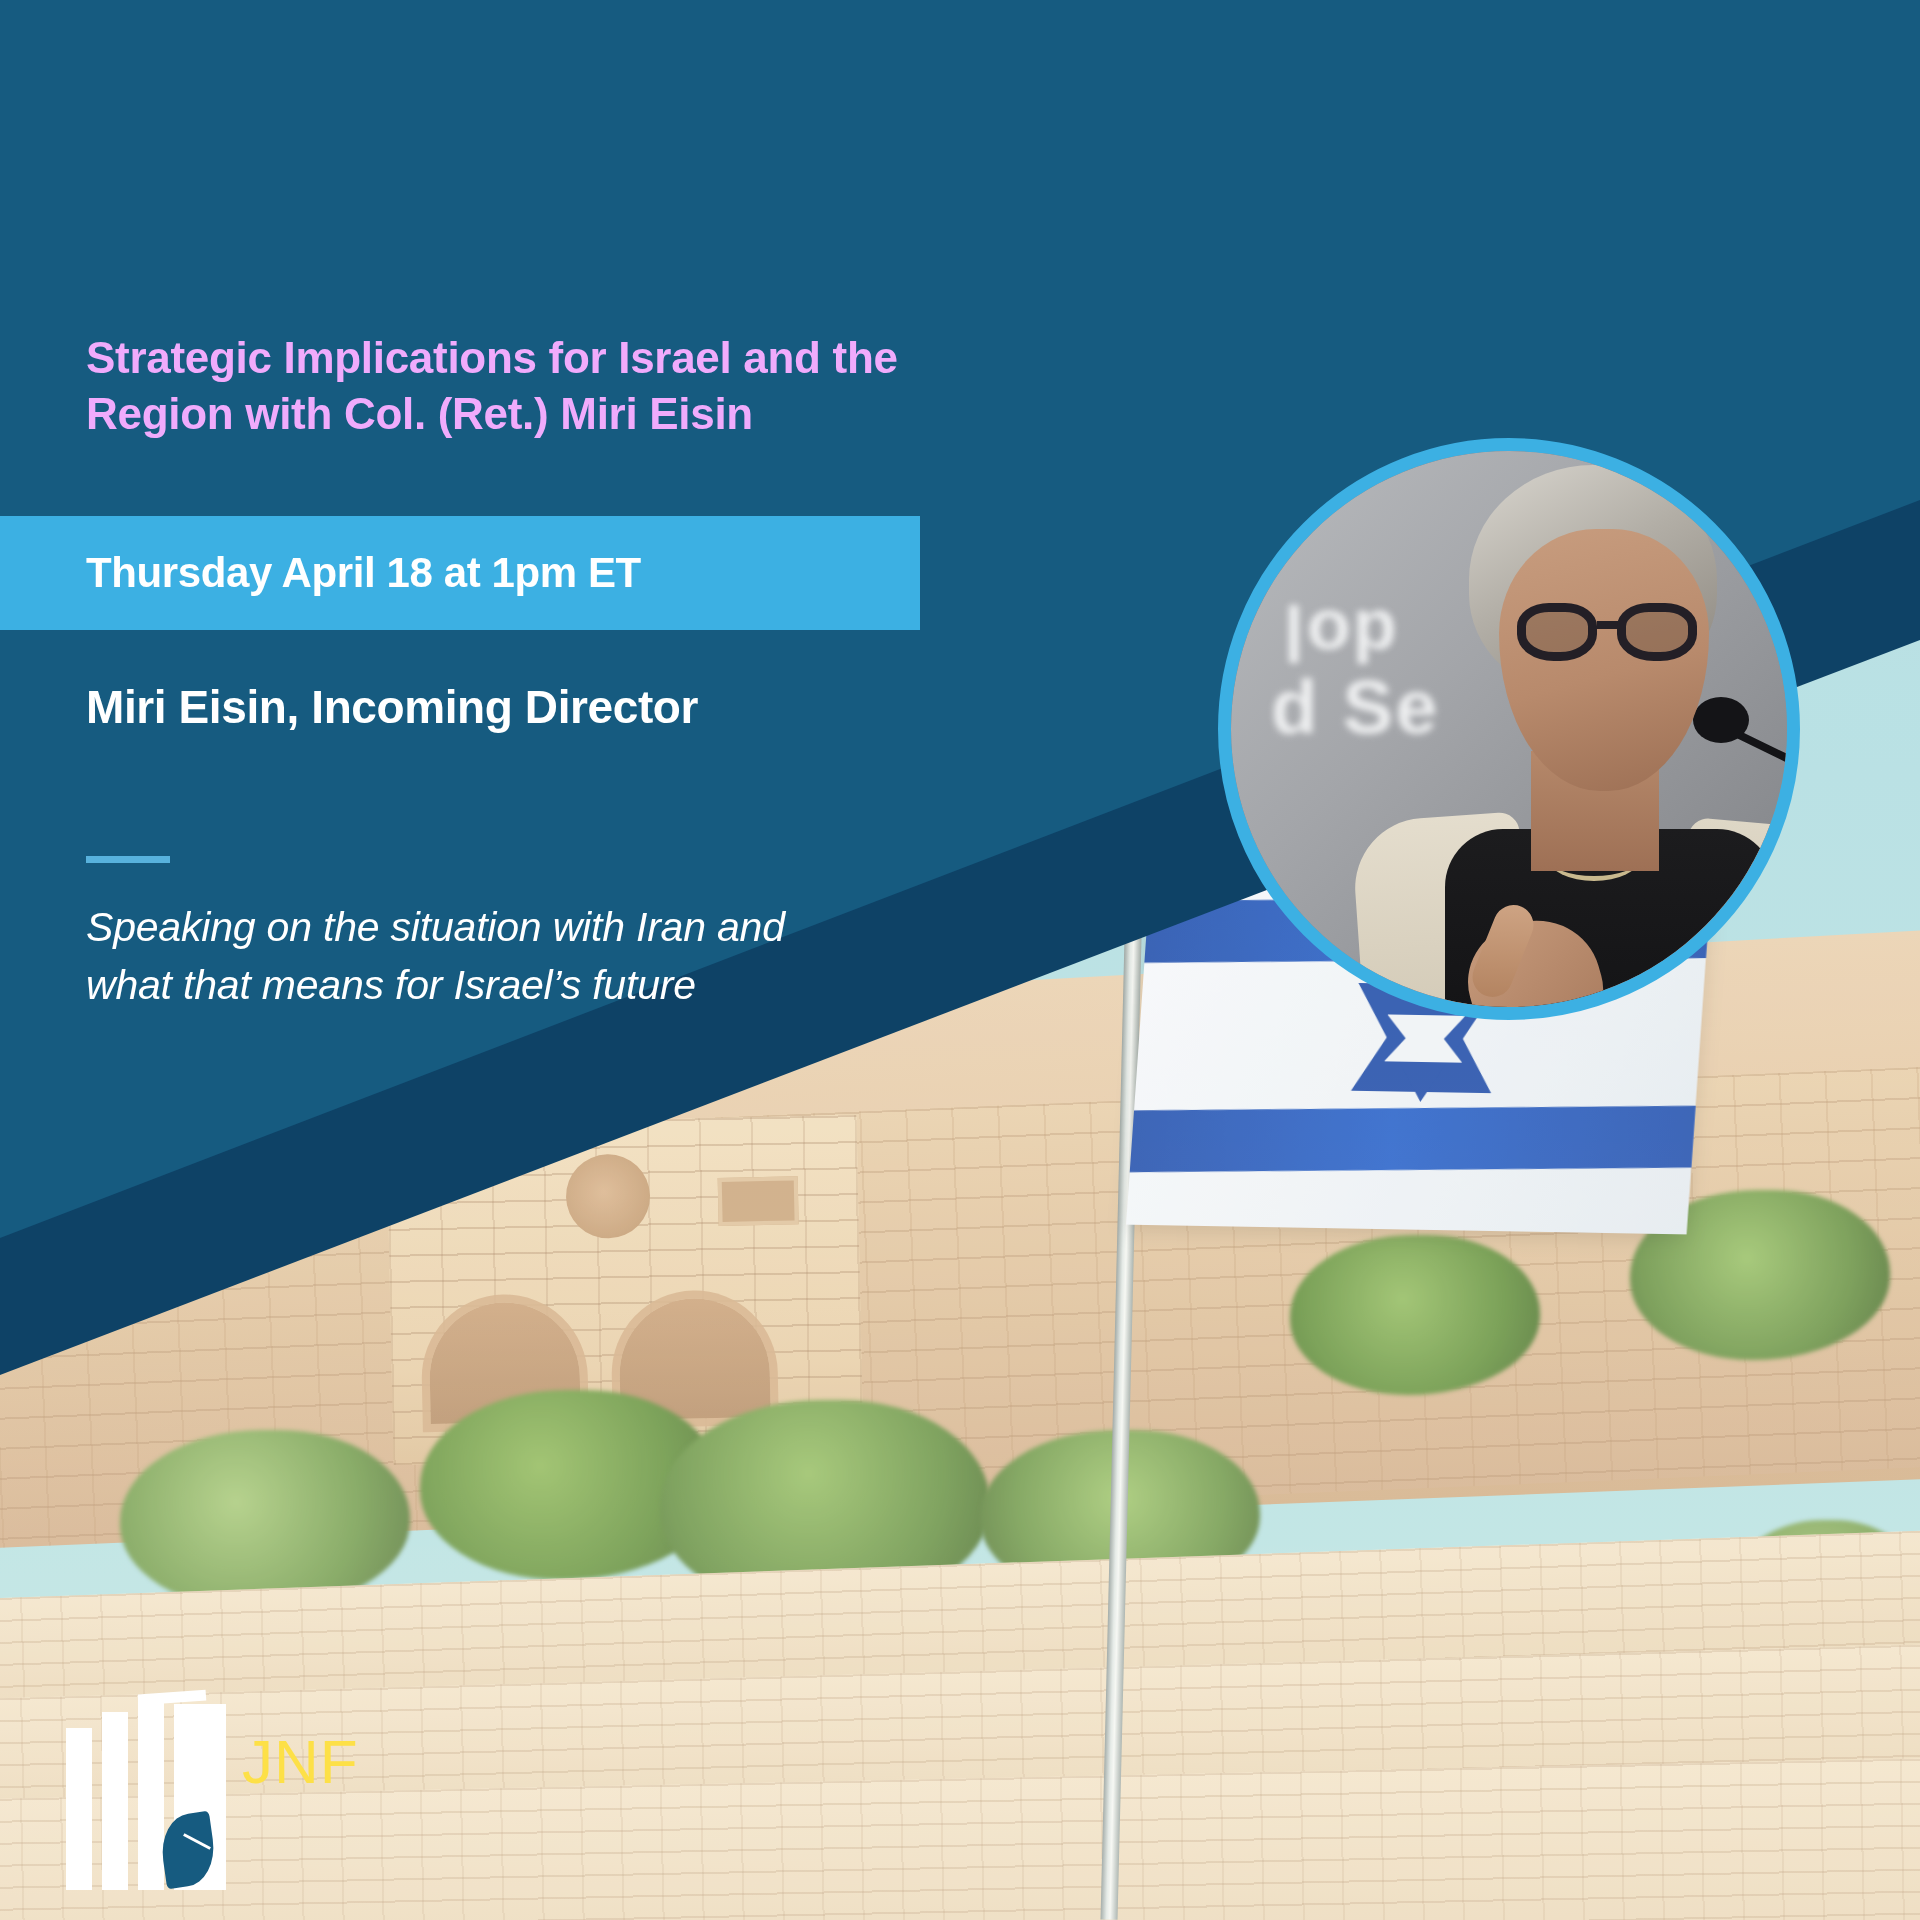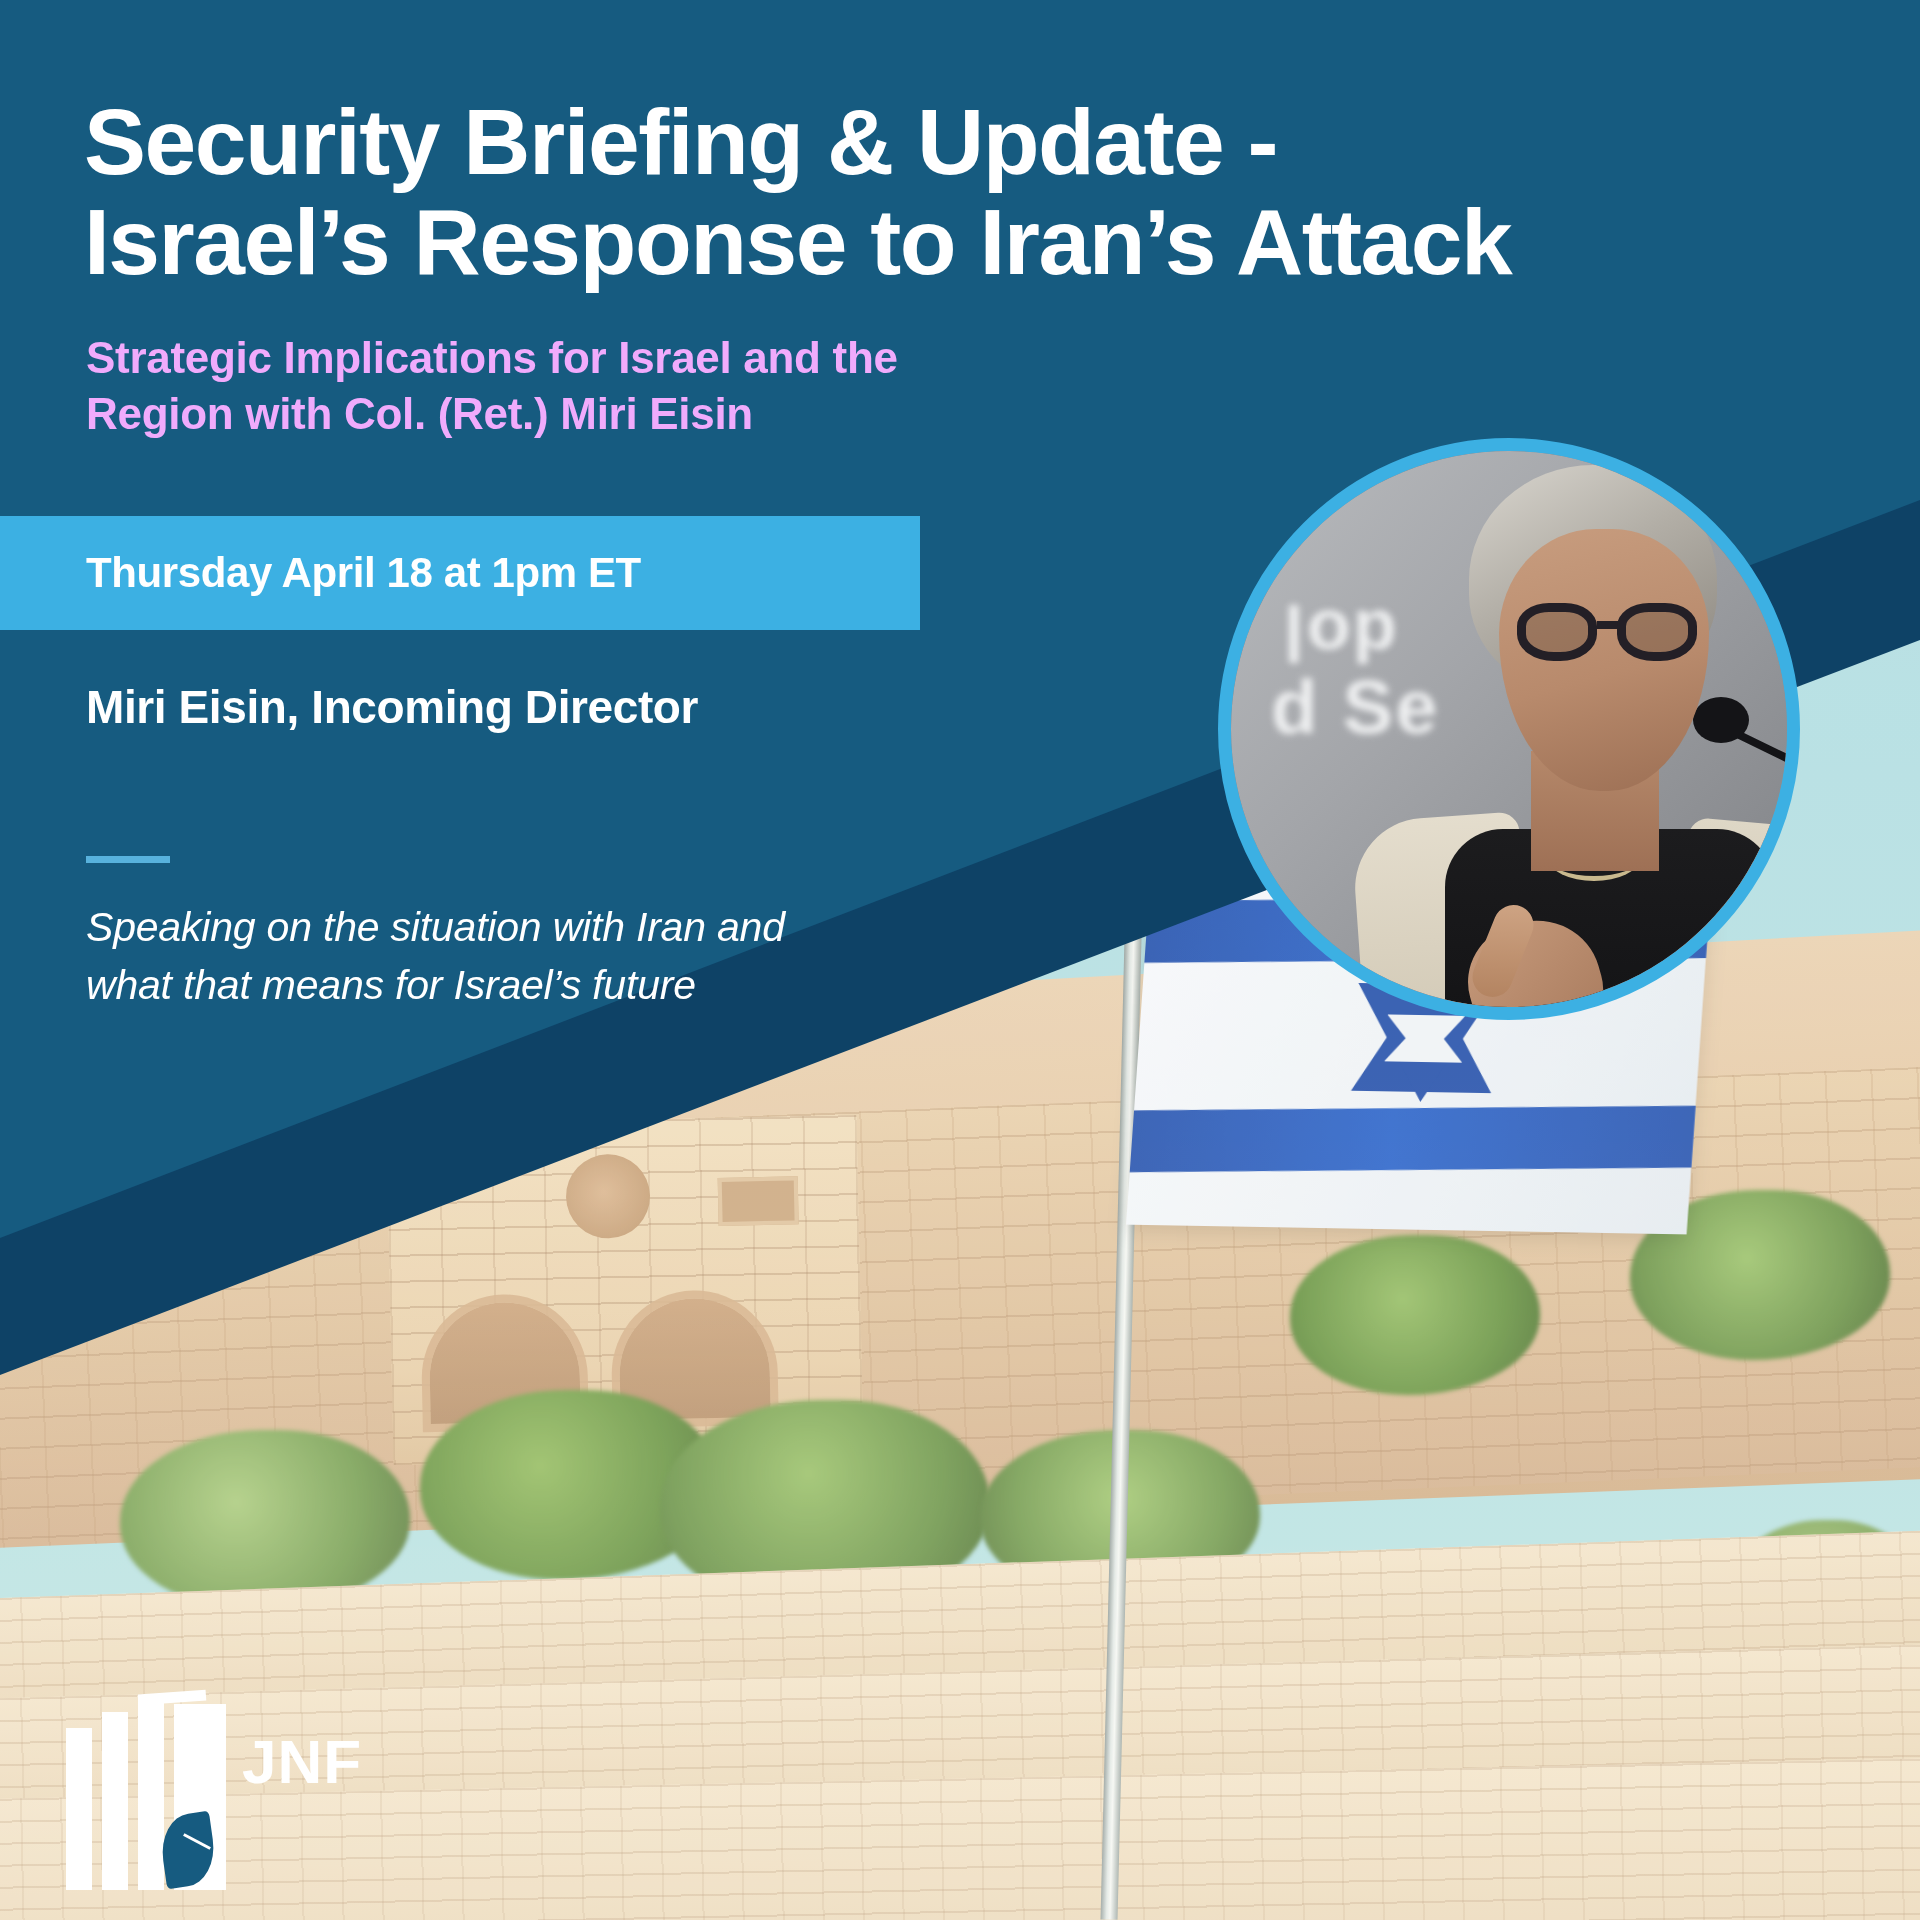--- a/index.html
+++ b/index.html
@@ -498,22 +498,22 @@
   .logo-leaf-vein {
     position: absolute;
     left: 116px; top: 150px;
     width: 30px; height: 3px;
     background: #ffffff;
     transform: rotate(28deg);
   }
   .logo-text {
     position: absolute;
     left: 176px; top: 40px;
-    color: #ffffff;
-    font-weight: 700;
+    color: #fde047;
+    font-weight: 400;
     line-height: 1.02;
     letter-spacing: 1px;
   }
   .logo-text .l-jnf { font-size: 62px; display: block; }
   .logo-text .l-canada { font-size: 62px; display: block; }
 </style>
 </head>
 <body>
 
 <div id="poster">
@@ -595,21 +595,20 @@
       <div class="p-glasses">
         <div class="p-lens a"></div>
         <div class="p-bridge"></div>
         <div class="p-lens b"></div>
       </div>
       <div class="p-hand"></div>
       <div class="p-finger"></div>
     </div>
   </div>
 
-  <h1 class="title">Security Briefing &amp; Update - Israel’s Response to Iran’s Attack</h1>
 
   <p class="subtitle">Strategic Implications for Israel and the Region with Col. (Ret.) Miri Eisin</p>
 
   <div class="date-banner">
     <span class="date-banner-text">Thursday April 18 at 1pm ET</span>
   </div>
 
   <div class="speaker-name">Miri Eisin, Incoming Director</div>
 
   <div class="divider-rule"></div>

